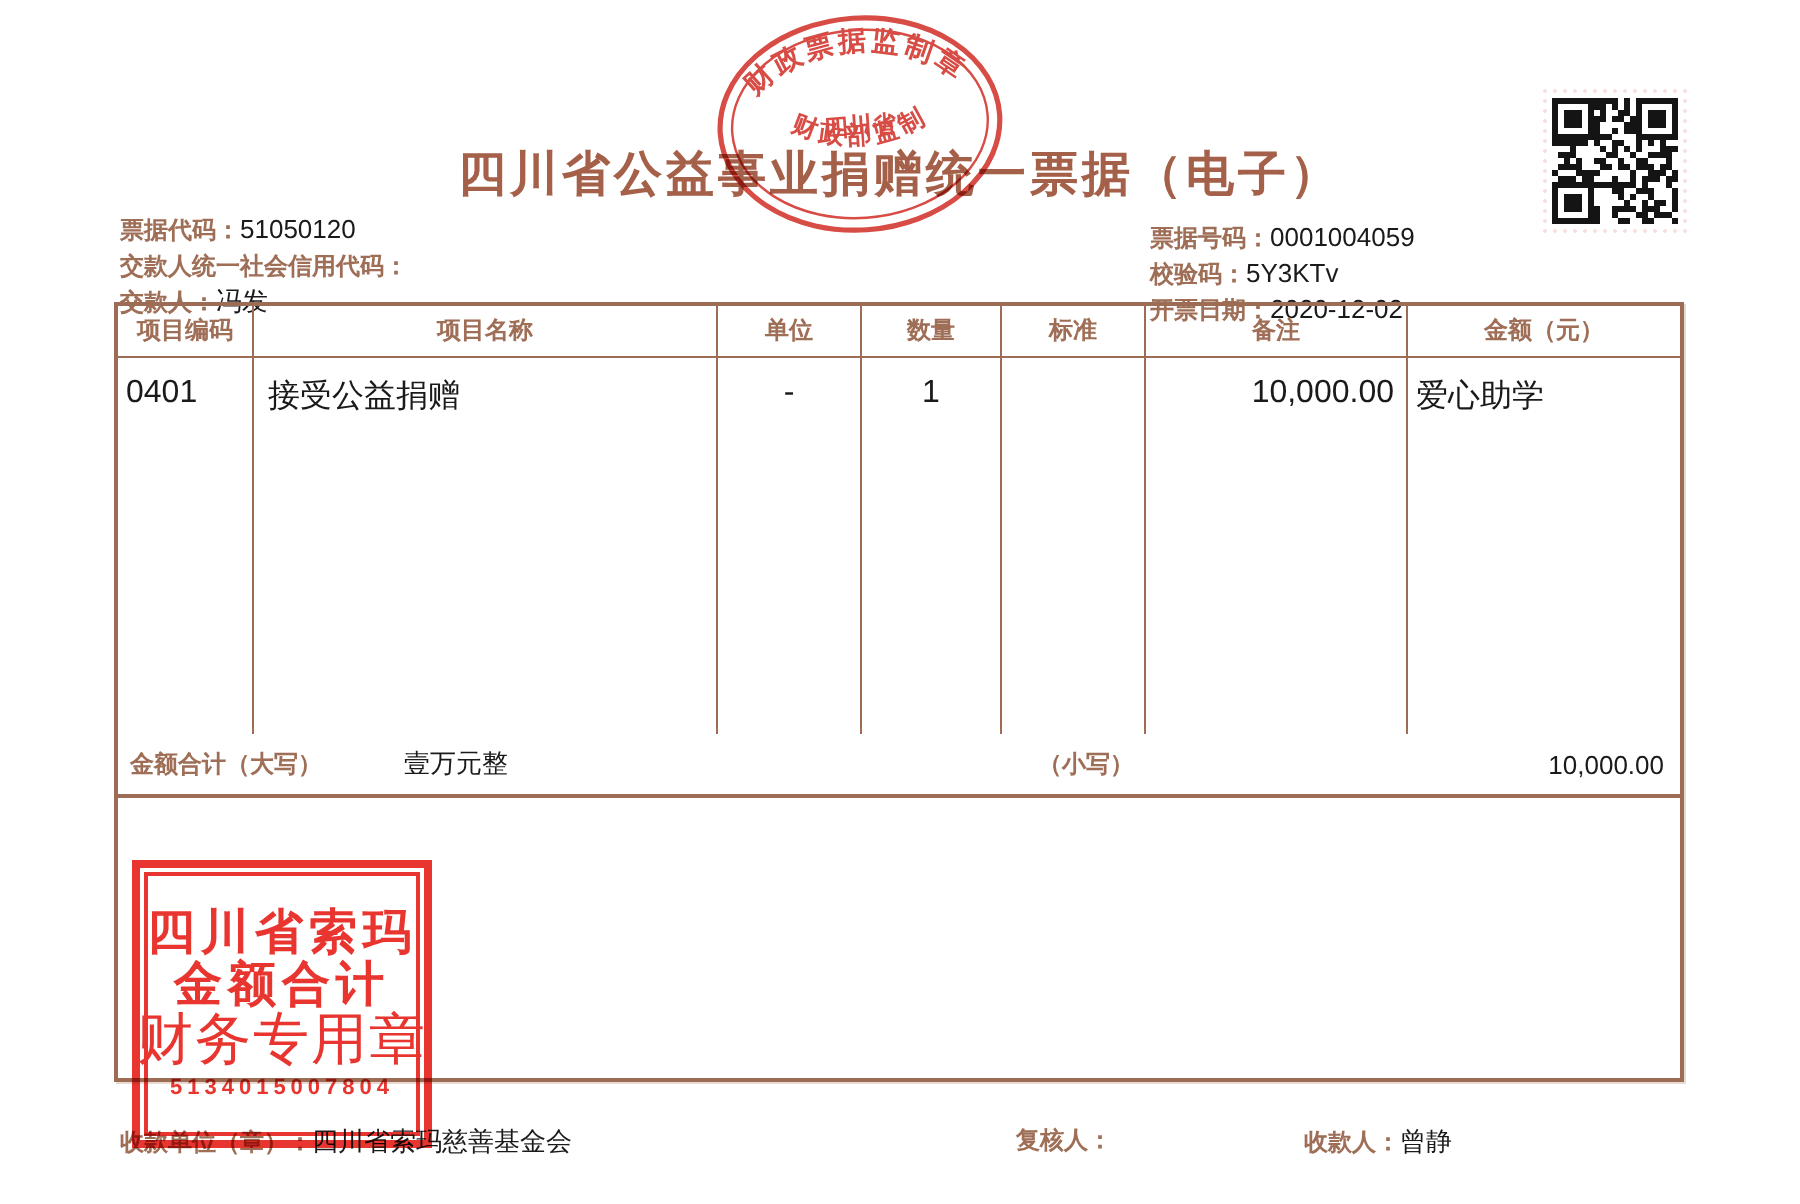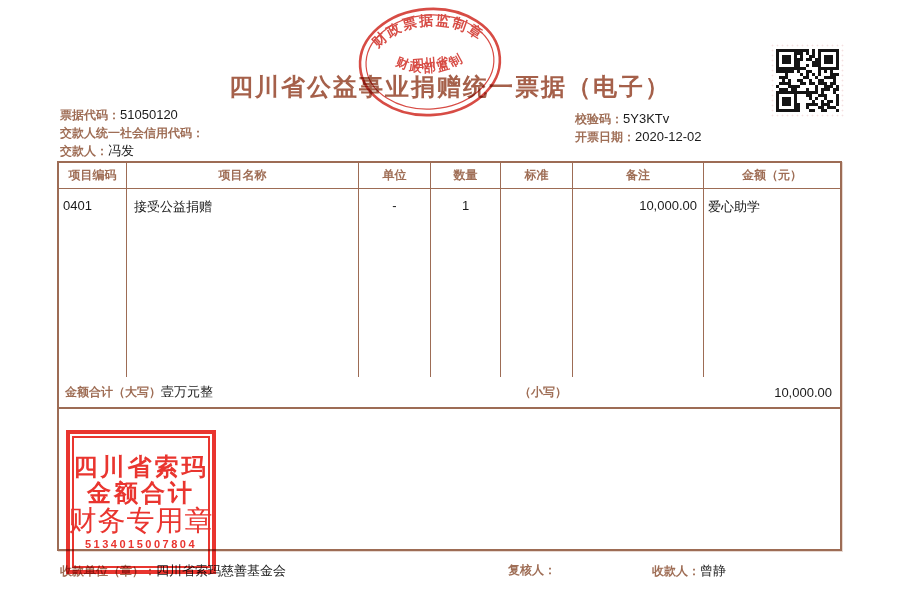--- a/index.html
+++ b/index.html
@@ -30,46 +30,46 @@
   .fields{position:absolute;font-size:12px;line-height:17px;}
   .fields.left{left:60px;top:106px;}
   .fields.right{left:575px;top:110px;}
   .lbl{
     font-family:"Liberation Serif","DejaVu Serif",serif;
     font-weight:bold;color:#9f6e56;
   }
   .val{color:#1a1a1a;font-size:13px;}
   
   .frame{
-    position:absolute;left:57px;top:161px;width:785px;height:390px;
+    position:absolute;left:57px;top:151px;width:785px;height:390px;
     border:2px solid #9d6c55;box-sizing:border-box;
     display:flex;flex-direction:column;
     box-shadow:1px 1px 0 rgba(190,150,130,.35);
   }
   .cols{display:grid;grid-template-columns:68px 232px 72px 70px 72px 131px 1fr;}
   .thead{height:25px;border-bottom:1px solid #9d6c55;}
   .th{
     border-right:1px solid #9d6c55;display:flex;align-items:center;justify-content:center;
     font-family:"Liberation Serif","DejaVu Serif",serif;font-weight:bold;
     font-size:12px;color:#9f6e56;
   }
   .th:last-child{border-right:none;}
   .tbody{height:188px;}
   .td{
-    border-right:1px solid #9d6c55;font-size:13px;color:#1a1a1a;
+    border-right:1px solid #9d6c55;font-size:16px;color:#1a1a1a;
     padding-top:9px;box-sizing:border-box;
   }
   .td:last-child{border-right:none;}
   .td.c{text-align:center;}
   .td.r{text-align:right;padding-right:6px;}
   .td.pl{padding-left:7px;}
   .td.pl2{padding-left:4px;}
   .totals{
     height:30px;border-bottom:2px solid #9d6c55;position:relative;
-    display:flex;align-items:center;font-size:13px;
+    display:flex;align-items:center;font-size:13px;gap:41px;
   }
   .totals .lbl{font-size:12px;}
   .totals .big-lbl{margin-left:6px;}
   .totals .xiaoxie{position:absolute;left:460px;}
   .totals .amount{position:absolute;right:8px;font-size:13px;}
   .stamp-zone{flex:1;}
   
   .org-stamp{
     position:absolute;left:66px;top:430px;width:150px;height:144px;
     box-sizing:border-box;border:4px solid #e8251f;padding:2px;
@@ -381,20 +381,23 @@
     <div>
       <span class="lbl">交款人统一社会信用代码：</span><span class="val"></span>
     </div>
     <div>
       <span class="lbl">交款人：</span><span class="val">冯发</span>
     </div>
   </div>
 
   <div class="fields right">
     <div>
+      <span class="lbl">票据号码：</span><span class="val">0001004059</span>
+    </div>
+    <div>
       <span class="lbl">校验码：</span><span class="val">5Y3KTv</span>
     </div>
     <div>
       <span class="lbl">开票日期：</span><span class="val">2020-12-02</span>
     </div>
   </div>
 
   <div class="frame">
     <div class="cols thead">
       <div class="th">项目编码</div>

